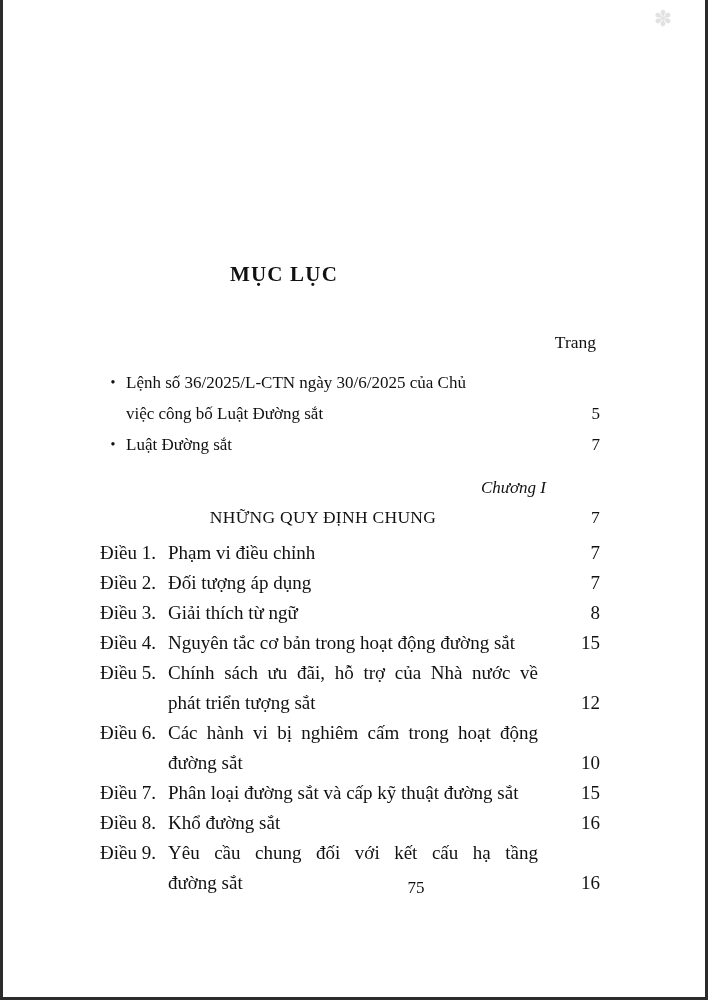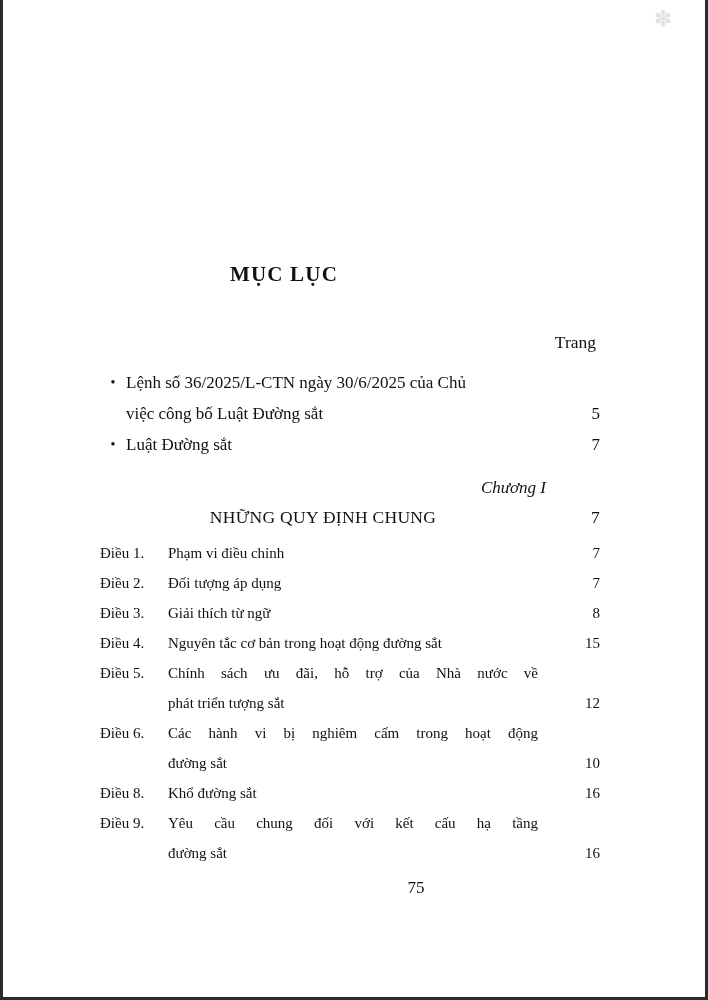--- a/index.html
+++ b/index.html
@@ -132,21 +132,21 @@
     text-align: center;
   }
   .chapter-name-row .pageno {
     flex: 0 0 54px;
     text-align: right;
   }
 
   .article {
     display: flex;
     align-items: flex-start;
-    font-size: 15px;
+    font-size: 19px;
     line-height: 30px;
   }
   .article .label {
     flex: 0 0 66px;
     white-space: nowrap;
   }
   .article .title {
     flex: 1 1 auto;
     padding-left: 2px;
   }
@@ -256,20 +256,27 @@
 
     <div class="article">
       <span class="label">Điều 6.</span>
       <span class="title">
         <span class="justify">Các hành vi bị nghiêm cấm trong hoạt động</span>
         <span class="line">đường sắt</span>
       </span>
       <span class="pageno bottom-align">10</span>
     </div>
 
+    <div class="article">
+      <span class="label">Điều 7.</span>
+      <span class="title">
+        <span class="line">Phân loại đường sắt và cấp kỹ thuật đường sắt</span>
+      </span>
+      <span class="pageno">15</span>
+    </div>
 
     <div class="article">
       <span class="label">Điều 8.</span>
       <span class="title">
         <span class="line">Khổ đường sắt</span>
       </span>
       <span class="pageno">16</span>
     </div>
 
     <div class="article">

